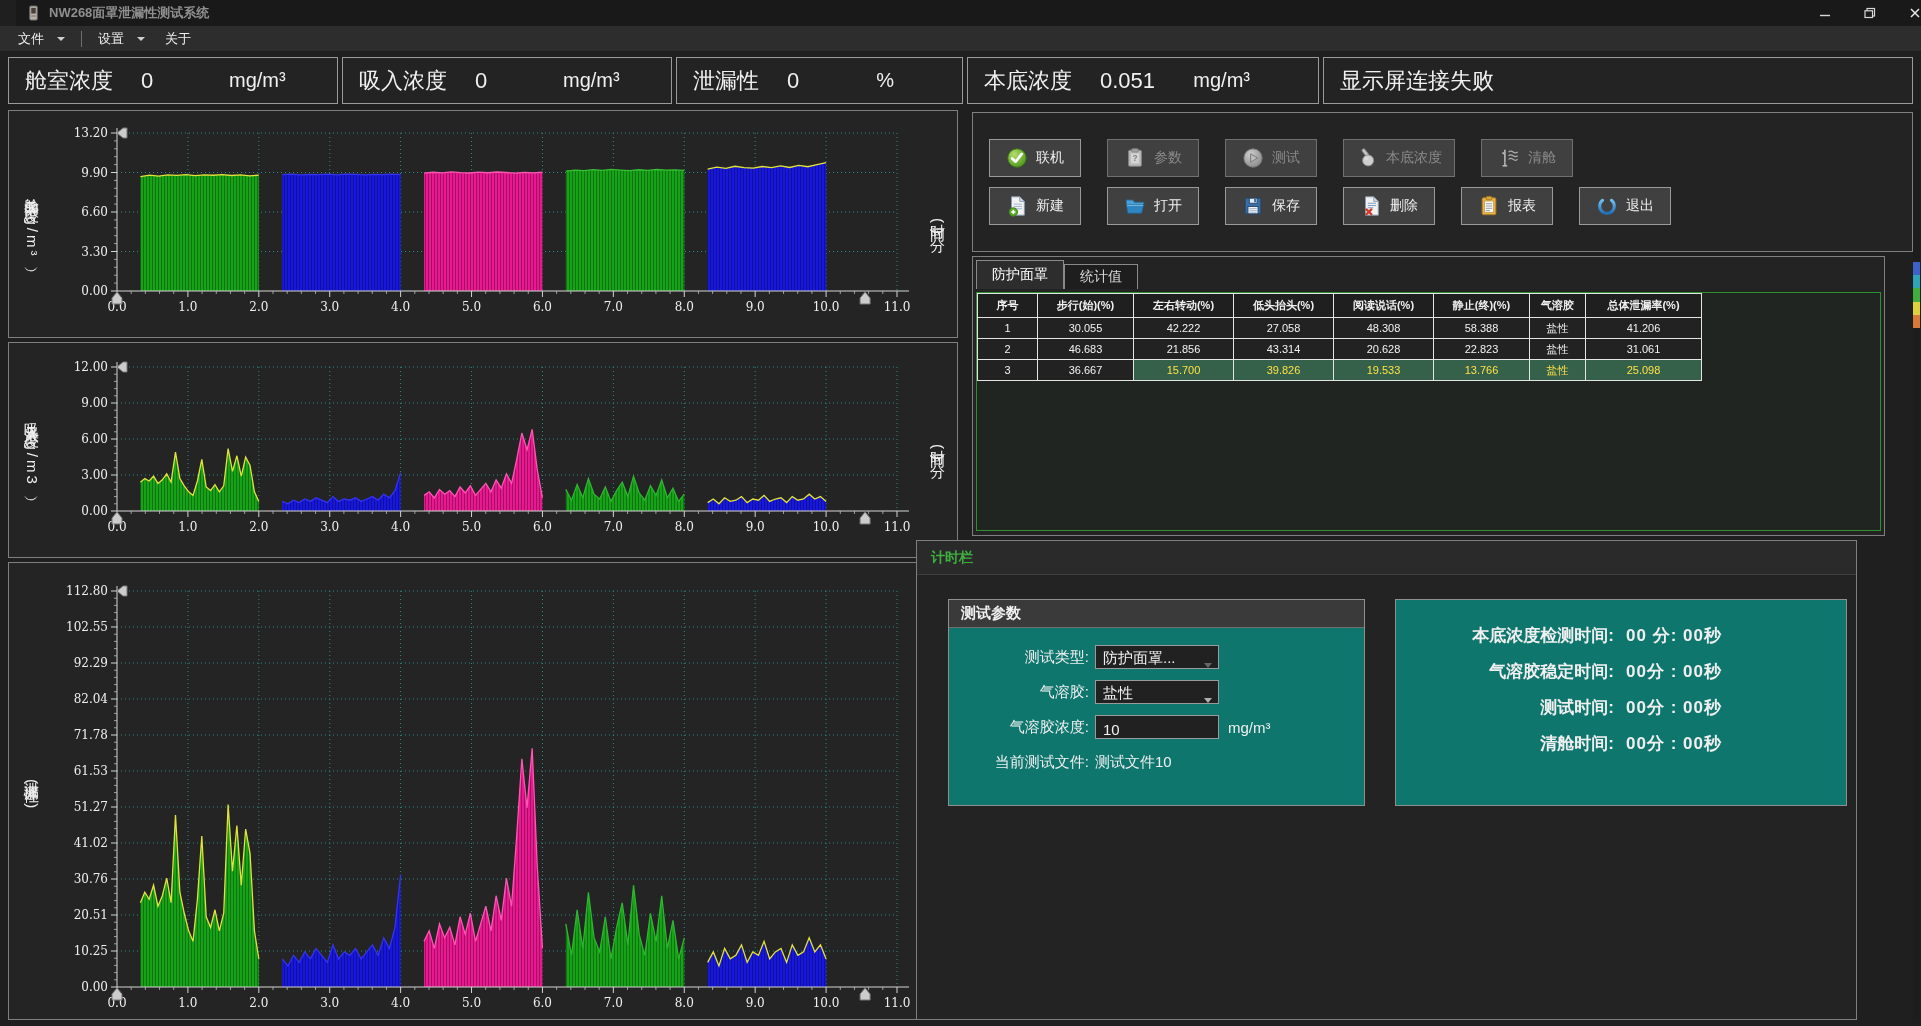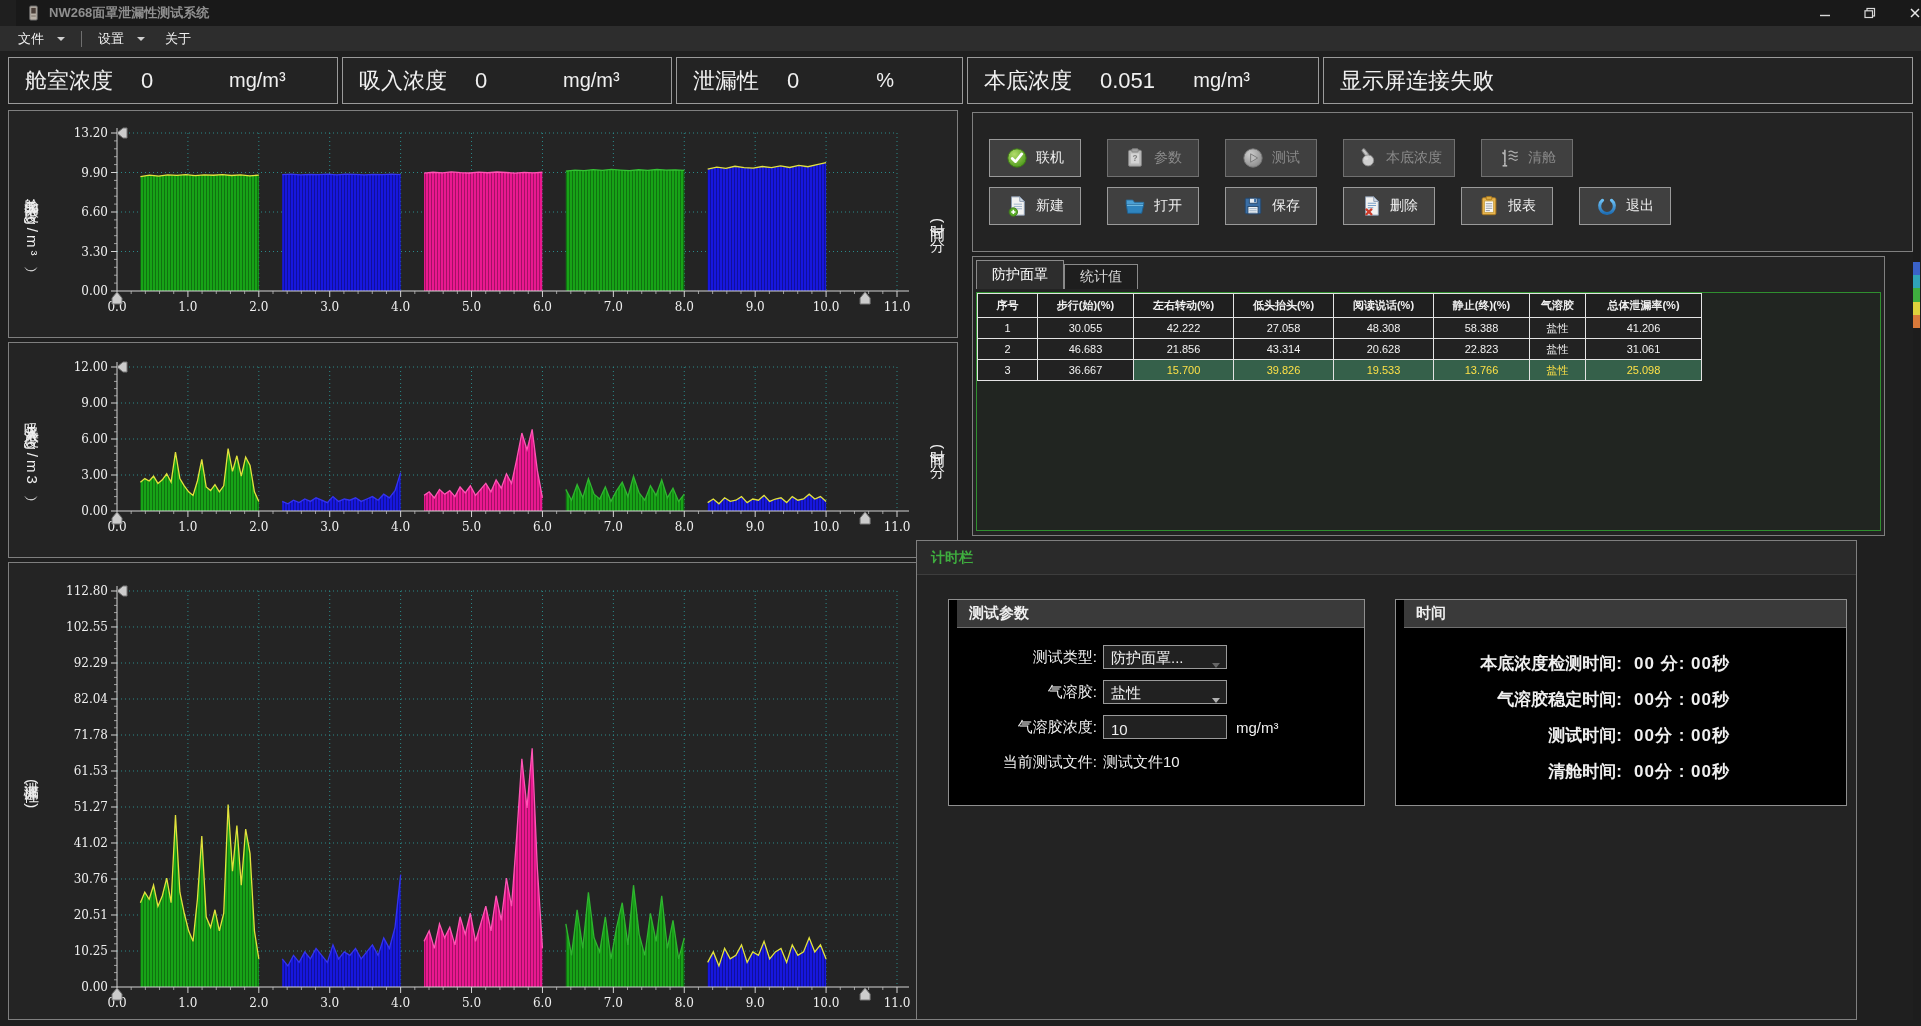--- a/index.html
+++ b/index.html
@@ -66,21 +66,21 @@
   table.grid th, table.grid td { border:1px solid #e4e4e4; text-align:center;
     height:21px; padding:0 2px; overflow:hidden; white-space:nowrap; }
   table.grid th { font-weight:bold; height:24px; background:#1f1f1f; }
   table.grid td { color:#f2f2f2; background:#222222; }
   table.grid td.hl { background:#35604a; color:#fde047; }
 
   .timer-panel { position:absolute; left:916px; top:540px; width:941px; height:480px;
     border:1px solid #7f7f7f; background:#232323; }
   .timer-title { color:#3fae3f; font-size:14px; font-weight:bold; background:#2a2a2a;
     padding:8px 0 7px 14px; border-bottom:1px solid #3d3d3d; }
-  .groupbox { position:absolute; border:1px solid #8f8f8f; background:#000000;padding-left:8px; }
+  .groupbox { position:absolute; border:1px solid #8f8f8f; background:#0f766e; }
   .gb-params { left:31px;  top:58px; width:417px; height:207px; }
   .gb-time   { left:478px; top:58px; width:452px; height:207px; }
   .gb-header { height:28px; background:#3a3a3a; border-bottom:1px solid #6f6f6f;
     display:flex; align-items:center; padding-left:12px; font-weight:bold; font-size:15px; }
   .gb-body { padding-top:16px; }
   .p-row { display:flex; align-items:center; margin:0 0 9px 0; height:26px; }
   .p-label { width:140px; text-align:right; margin-right:6px; font-size:15px; }
   .p-select, .p-input { width:124px; height:24px; border:1px solid #9a9a9a; background:#212121;
     display:flex; align-items:flex-end; padding:0 7px; font-size:15px; position:relative; }
   .p-select .arr { position:absolute; right:6px; width:0; height:0;
@@ -952,21 +952,20 @@
           <div class="p-input">10</div>
           <span class="p-suffix">mg/m³</span>
         </div>
         <div class="p-row">
           <span class="p-label">当前测试文件:</span>
           <span class="p-plain">测试文件10</span>
         </div>
       </div>
   </div>
   <div class="groupbox gb-time">
-    <div class="gb-header">时间</div>
     <div class="gb-body" id="time-body">
         <div class="t-row">
           <span class="t-label">本底浓度检测时间:</span>
           <span class="t-value">00 分: 00秒</span>
         </div>
         <div class="t-row">
           <span class="t-label">气溶胶稳定时间:</span>
           <span class="t-value">00分 : 00秒</span>
         </div>
         <div class="t-row">

